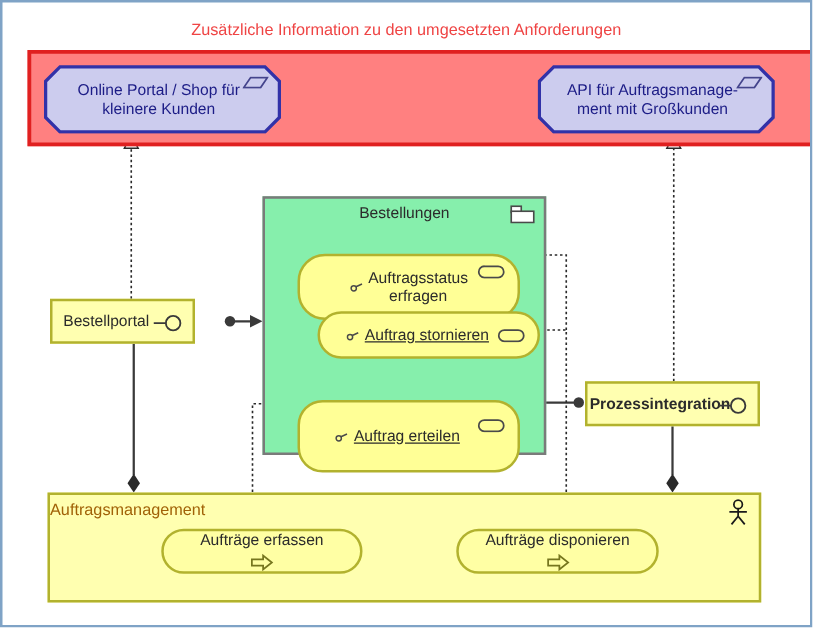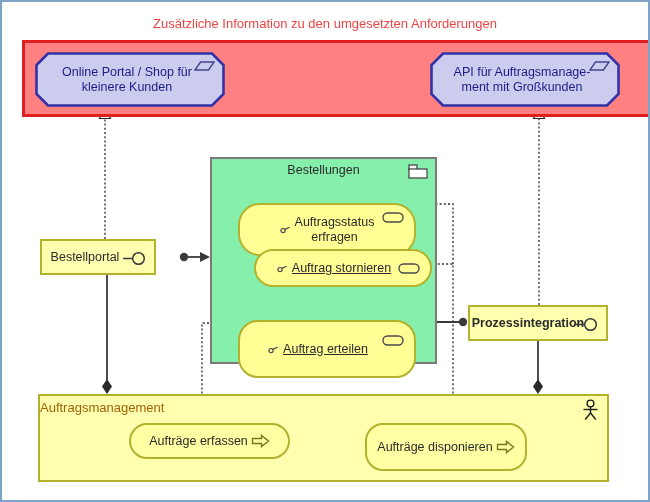--- a/index.html
+++ b/index.html
@@ -54,21 +54,21 @@
   .big-box{
     position:absolute;left:36px;top:392px;width:571px;height:88px;
     background:#ffffb0;border:2px solid #b2b22e;box-sizing:border-box;
   }
   .big-box .box-title{
     position:absolute;top:4px;left:0;width:100%;font-size:13px;color:#a16207;
   }
   .big-box .actor{position:absolute;right:8px;top:3px;}
   .process{
     position:absolute;background:#ffffa4;border:2px solid #b2b22e;border-radius:18px;box-sizing:border-box;
-    display:flex;align-items:center;justify-content:center;gap:3px;font-size:12.5px;
+    display:flex;align-items:center;justify-content:center;gap:3px;font-size:12.5px;flex-direction:column;
   }
   .edges{position:absolute;left:0;top:0;width:646px;height:498px;pointer-events:none;}
 </style>
 </head>
 <body>
 
 <div class="canvas">
 
   <svg class="edges" viewBox="0 0 646 498">
 
@@ -215,21 +215,21 @@
       <line x1="8.5" y1="14" x2="13.8" y2="20.5" stroke="#1a1a1a" stroke-width="1.4"></line>
     </svg>
 
     <div class="process" style="left:89px;top:27px;width:161px;height:36px;">
       <span class="lbl">Aufträge erfassen</span>
       <svg width="19" height="14" viewBox="0 0 19 14">
         <path d="M1.5 4.5 H10.5 V1.5 L17.5 7 L10.5 12.5 V9.5 H1.5 Z" fill="none" stroke="#76761e" stroke-width="1.4"></path>
       </svg>
     </div>
 
-    <div class="process" style="left:325px;top:27px;width:162px;height:48px;">
+    <div class="process" style="left:325px;top:27px;width:162px;height:36px;">
       <span class="lbl">Aufträge disponieren</span>
       <svg width="19" height="14" viewBox="0 0 19 14">
         <path d="M1.5 4.5 H10.5 V1.5 L17.5 7 L10.5 12.5 V9.5 H1.5 Z" fill="none" stroke="#76761e" stroke-width="1.4"></path>
       </svg>
     </div>
   </div>
 
 </div>
 
 </body></html>

